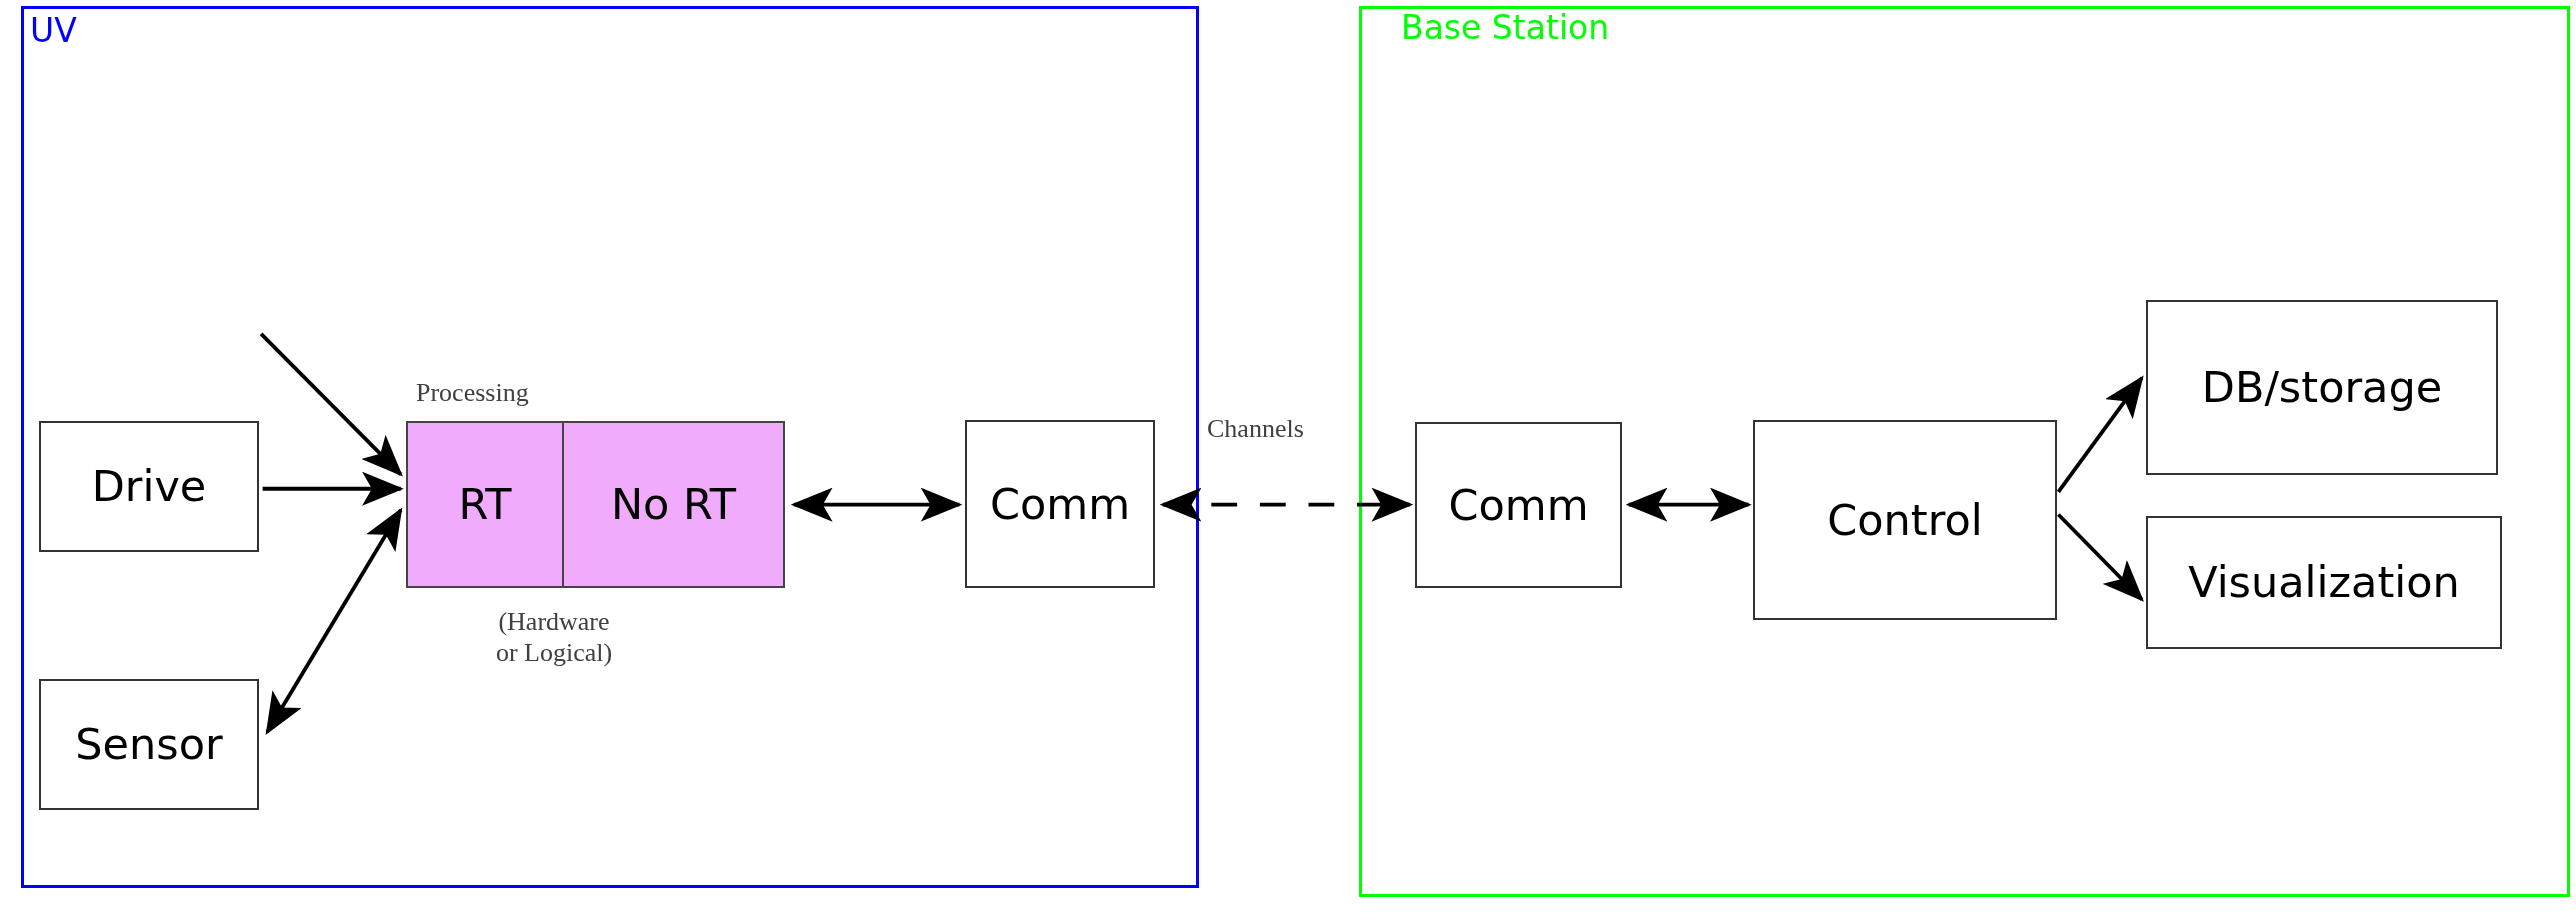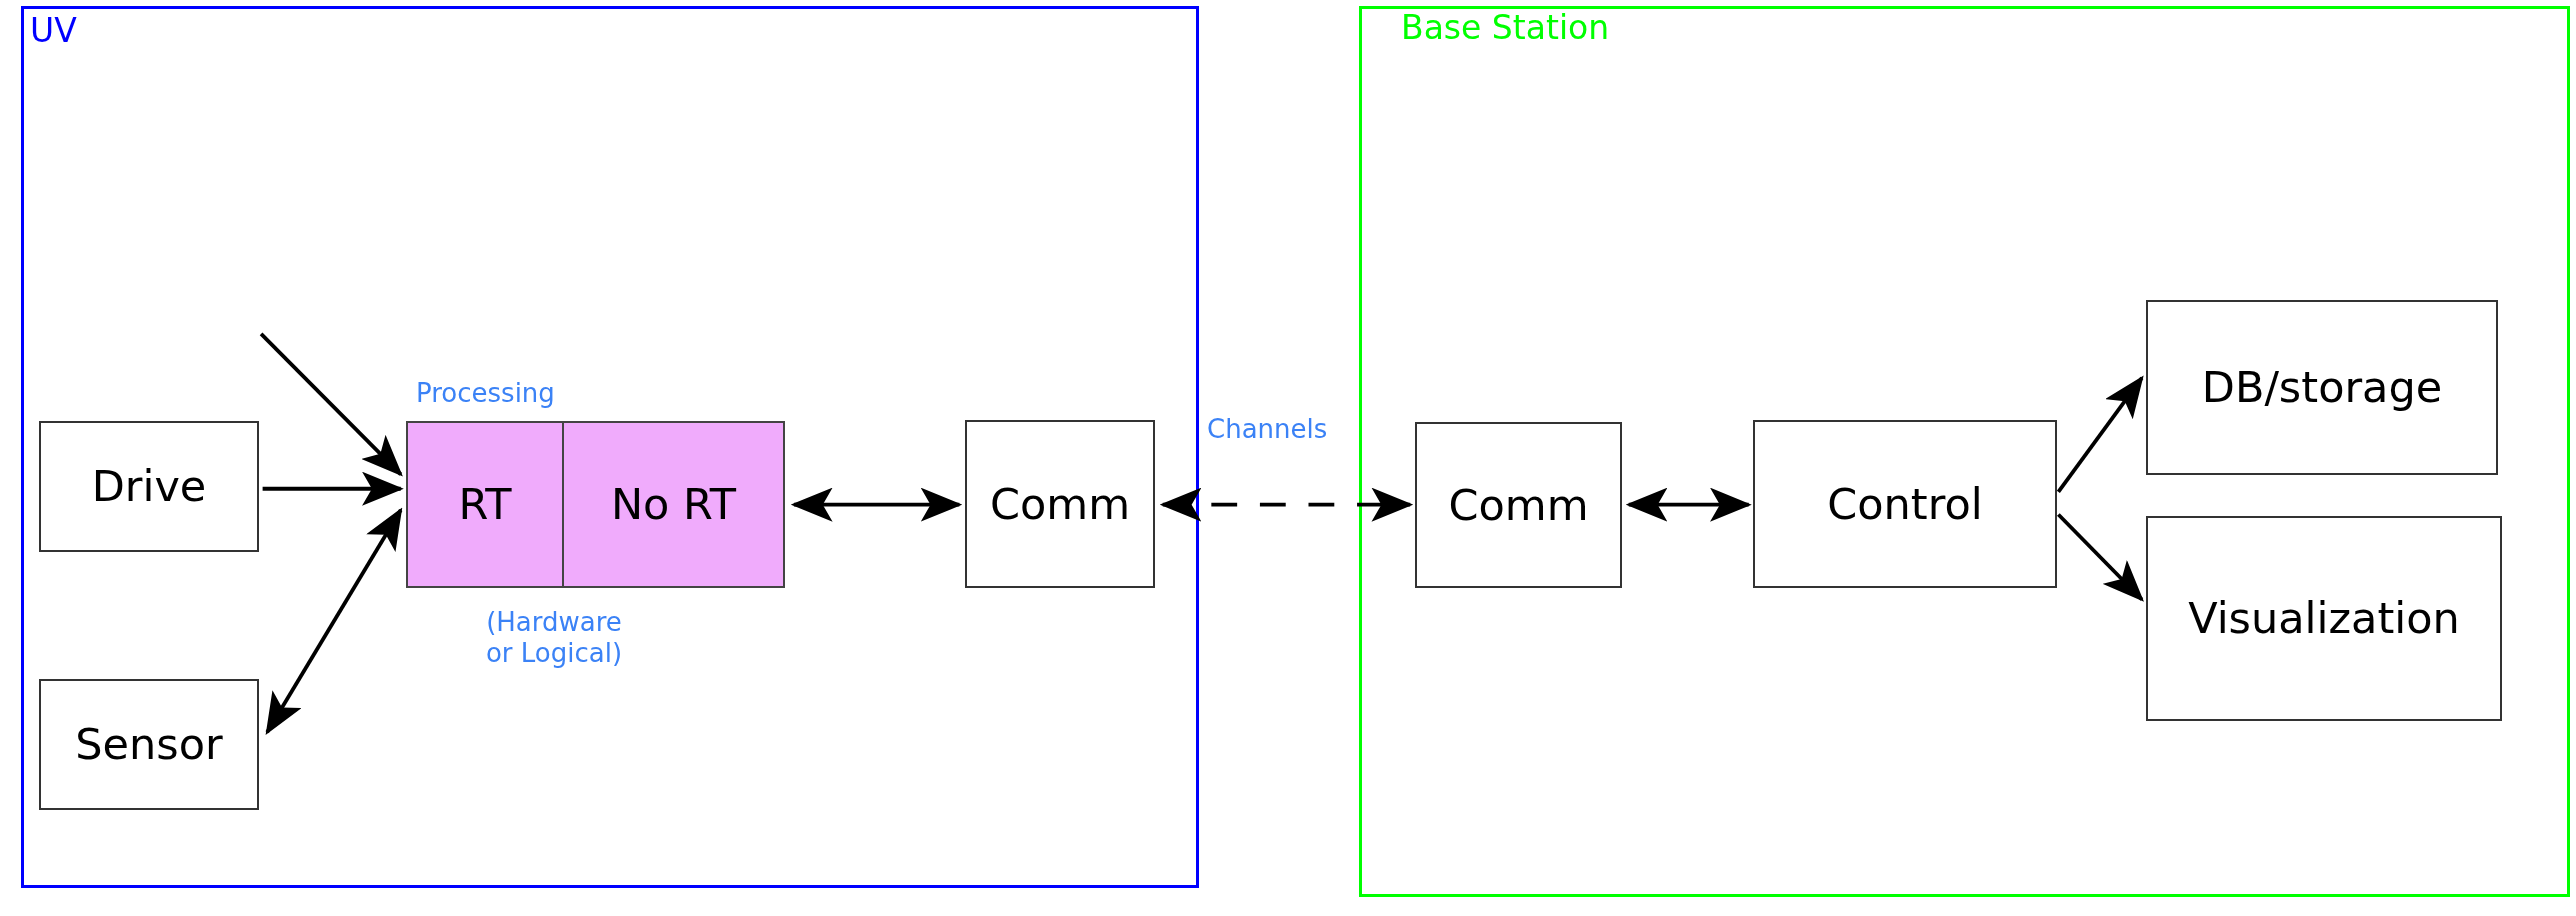--- a/index.html
+++ b/index.html
@@ -69,21 +69,22 @@
     font-size: 43px;
     line-height: 1;
     white-space: nowrap;
   }
   
   .caption {
     position: absolute;
     white-space: nowrap;
     font-size: 26px;
     line-height: 1.18;
-    color: #3b82f6;
+    color: #404040;
+    font-family: Liberation Serif, serif;
   }
   .caption.centered { text-align: center; }
   
   #links {
     position: absolute;
     left: 0; top: 0;
     width: 2576px;
     height: 916px;
     pointer-events: none;
     overflow: visible;
@@ -155,26 +156,26 @@
   <div class="node" style="left:965px; top:420px; width:190px; height:168px;">
     <span class="node-label">Comm</span>
   </div>
 
   <div class="caption" style="left:1207px; top:414px;">Channels</div>
 
   <div class="node" style="left:1415px; top:422px; width:207px; height:166px;">
     <span class="node-label">Comm</span>
   </div>
 
-  <div class="node" style="left:1753px; top:420px; width:304px; height:168px;">
+  <div class="node" style="left:1753px; top:420px; width:304px; height:200px;">
     <span class="node-label">Control</span>
   </div>
 
   <div class="node" style="left:2146px; top:300px; width:352px; height:175px;">
     <span class="node-label">DB/storage</span>
   </div>
 
-  <div class="node" style="left:2146px; top:516px; width:356px; height:205px;">
+  <div class="node" style="left:2146px; top:516px; width:356px; height:133px;">
     <span class="node-label">Visualization</span>
   </div>
 
 </div>
 
 
 </body></html>

